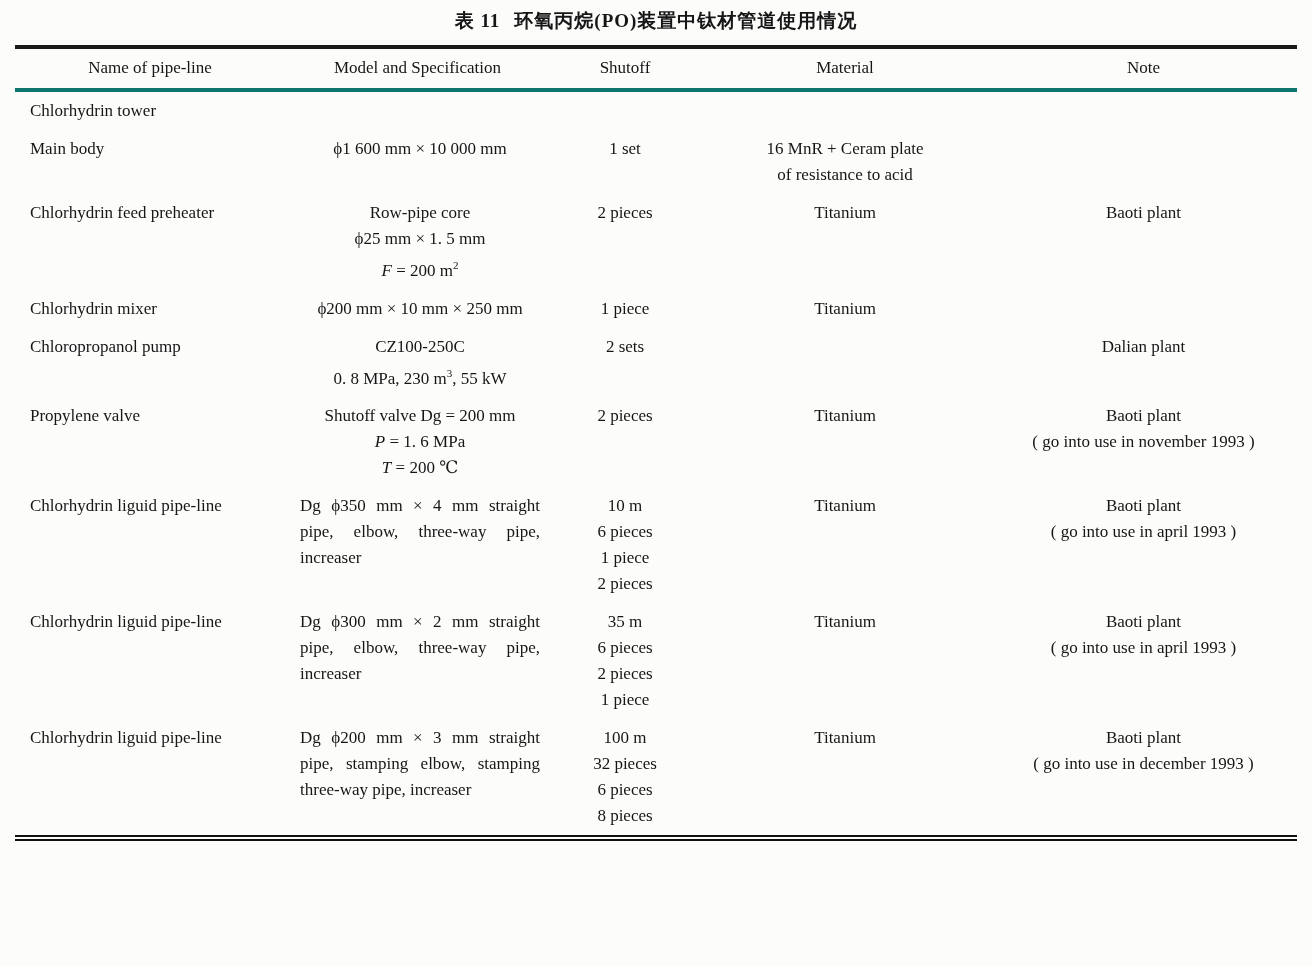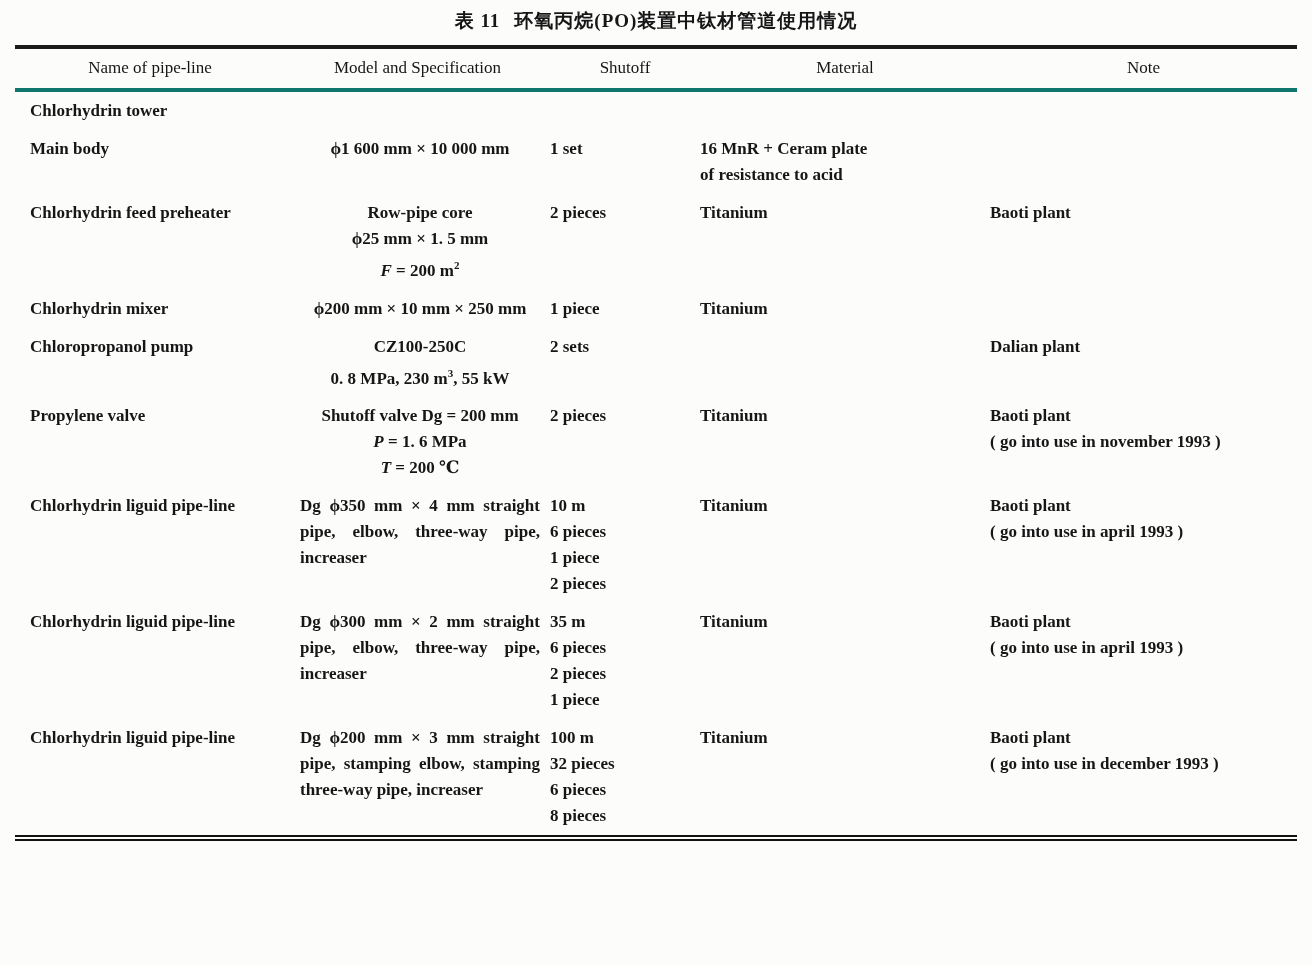--- a/index.html
+++ b/index.html
@@ -46,35 +46,35 @@
     font-size: 17px;
     text-align: center;
     padding: 9px 0 10px 0;
     border-bottom: 4px solid #0f766e;
   }
   .datatable td {
     vertical-align: top;
     font-size: 17px;
     line-height: 26px;
     padding: 6px 0 6px 0;
-    font-weight: bold;
   }
   .datatable td.cell-name {
     text-align: left;
     padding-left: 15px;
   }
   .datatable td.cell-model {
     text-align: center;
     padding-left: 15px;
     padding-right: 10px;
   }
   .datatable td.cell-model.justify {
     text-align: justify;
   }
   .datatable td.center {
+    text-align: center;
   }
   .line { display: block; }
   sup { font-size: 11px; }
 </style>
 </head>
 <body>
 
 <div class="page">
 
   <div class="caption caption-zh">

